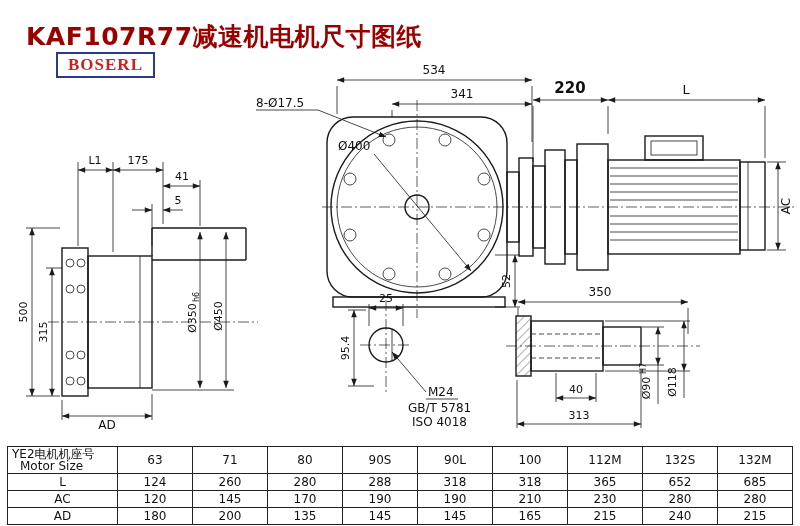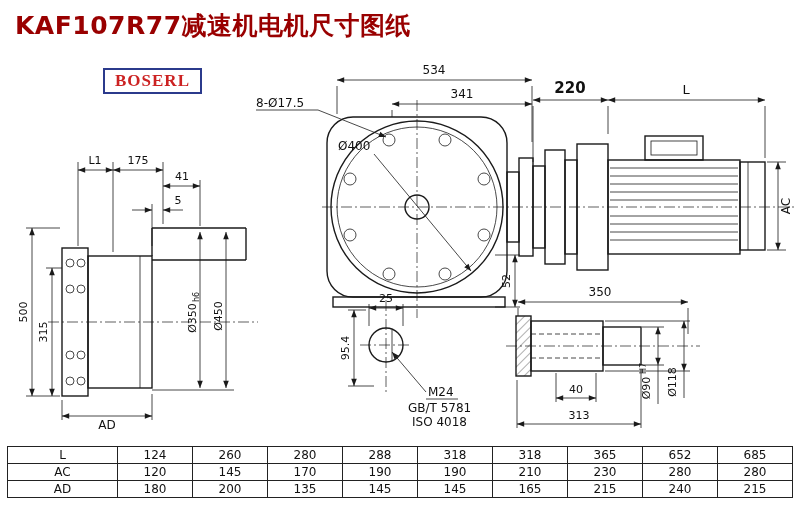--- a/index.html
+++ b/index.html
@@ -1,22 +1,22 @@
 <!DOCTYPE html>
 <html style="--title_color: #990000; --brand_text_color: #cc2222; --brand_border_color: #2b3a8c; --line_color: #1a1a1a;"><head>
 <meta charset="utf-8">
 <style>
   html,body{margin:0;padding:0;background:#fff;}
   .stage{position:relative;width:800px;height:526px;background:#fff;overflow:hidden;
          font-family:"DejaVu Sans",sans-serif;}
-  .title{position:absolute;left:8px;top:2px;margin:7px;font-size:25px;font-weight:bold;
+  .title{position:absolute;left:8px;top:2px;margin:18px;font-size:25px;font-weight:bold;
          color:var(--title_color,#990000);font-family:"DejaVu Sans",sans-serif;letter-spacing:0.5px;}
-  .brand{position:absolute;left:56px;top:68px;border:2px solid var(--brand_border_color,#2b3a8c);
+  .brand{position:absolute;left:56px;top:52px;border:2px solid var(--brand_border_color,#2b3a8c);
          color:var(--brand_text_color,#cc2222);padding:1px 10px;
-         font:bold 17px "Liberation Serif",serif;letter-spacing:1px;background:#fff;margin-left:47px;}
+         font:bold 17px "Liberation Serif",serif;letter-spacing:1px;background:#fff;}
   svg.draw{position:absolute;left:0;top:0;}
   
   .ol{fill:none;stroke:var(--line_color,#111);stroke-width:1.4;}
   .tl{fill:none;stroke:var(--line_color,#111);stroke-width:0.8;}
   .dl{fill:none;stroke:var(--line_color,#111);stroke-width:0.8;}
   .cl{fill:none;stroke:var(--line_color,#111);stroke-width:0.7;stroke-dasharray:11 3 2 3;}
   .hl{fill:none;stroke:var(--line_color,#111);stroke-width:0.8;stroke-dasharray:5 3;}
   svg.draw text{font-family:"DejaVu Sans",sans-serif;font-size:11px;fill:#111;text-anchor:middle;}
   svg.draw text.start{text-anchor:start;}
   svg.draw text.f12{font-size:12px;}
@@ -255,20 +255,35 @@
         <col>
         <col>
         <col>
         <col>
         <col>
         <col>
         <col>
         <col>
       </colgroup>
     <tbody>
+      <tr>
+        <td class="hdr">
+          <div>YE2电机机座号</div>
+          <div class="ind">Motor Size</div>
+        </td>
+        <td>63</td>
+        <td>71</td>
+        <td>80</td>
+        <td>90S</td>
+        <td>90L</td>
+        <td>100</td>
+        <td>112M</td>
+        <td>132S</td>
+        <td>132M</td>
+      </tr>
       <tr>
         <td>L</td>
         <td>124</td>
         <td>260</td>
         <td>280</td>
         <td>288</td>
         <td>318</td>
         <td>318</td>
         <td>365</td>
         <td>652</td>

